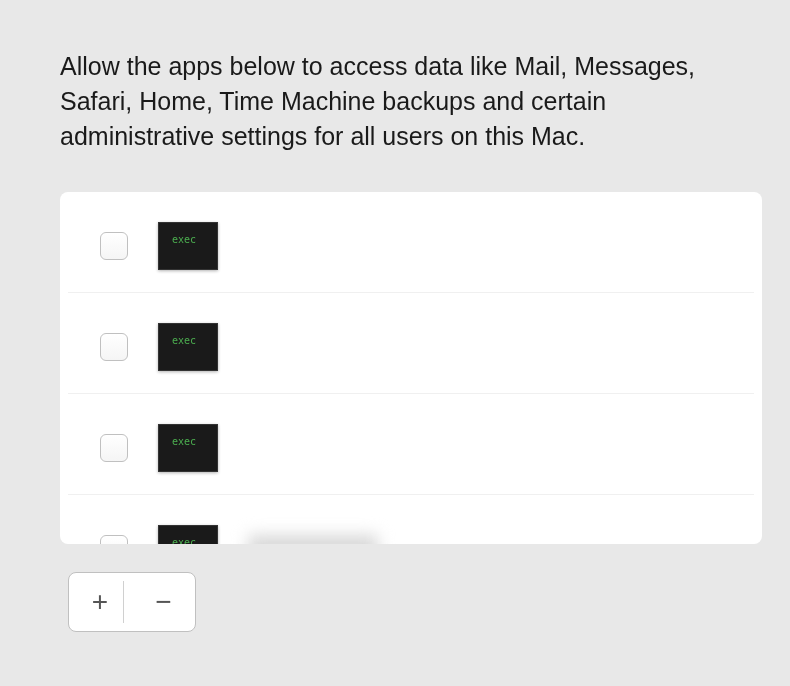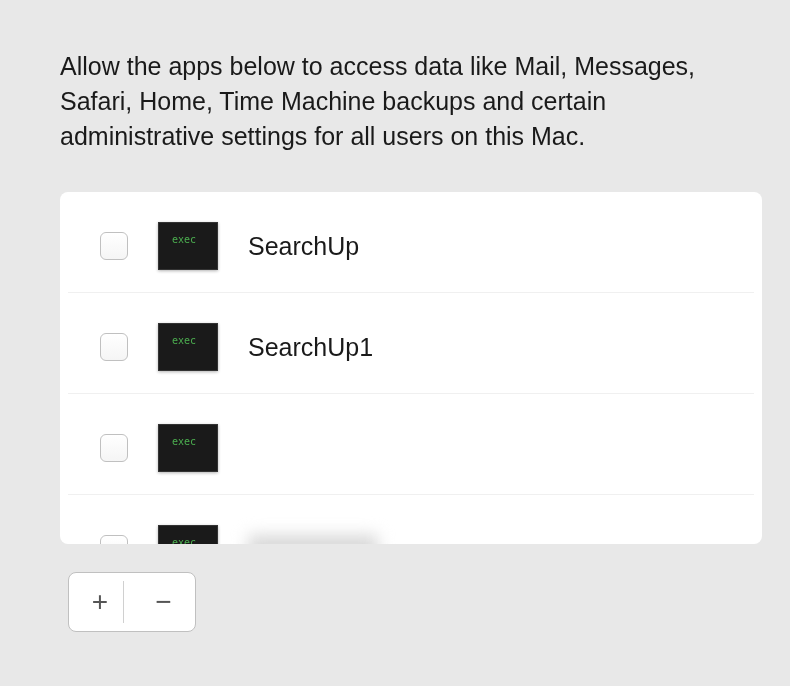--- a/index.html
+++ b/index.html
@@ -138,29 +138,27 @@
 
 <div class="description">Allow the apps below to access data like Mail, Messages, Safari, Home, Time Machine backups and certain administrative settings for all users on this Mac.</div>
 
 <div class="app-list">
 
   <div class="app-row">
     <div class="checkbox"></div>
     <div class="app-icon">
       <span class="exec-label">exec</span>
     </div>
-    <div class="app-name">SearchUp</div>
   </div>
 
   <div class="app-row">
     <div class="checkbox"></div>
     <div class="app-icon">
       <span class="exec-label">exec</span>
     </div>
-    <div class="app-name">SearchUp1</div>
   </div>
 
   <div class="app-row">
     <div class="checkbox"></div>
     <div class="app-icon">
       <span class="exec-label">exec</span>
     </div>
   </div>
 
   <div class="app-row">

